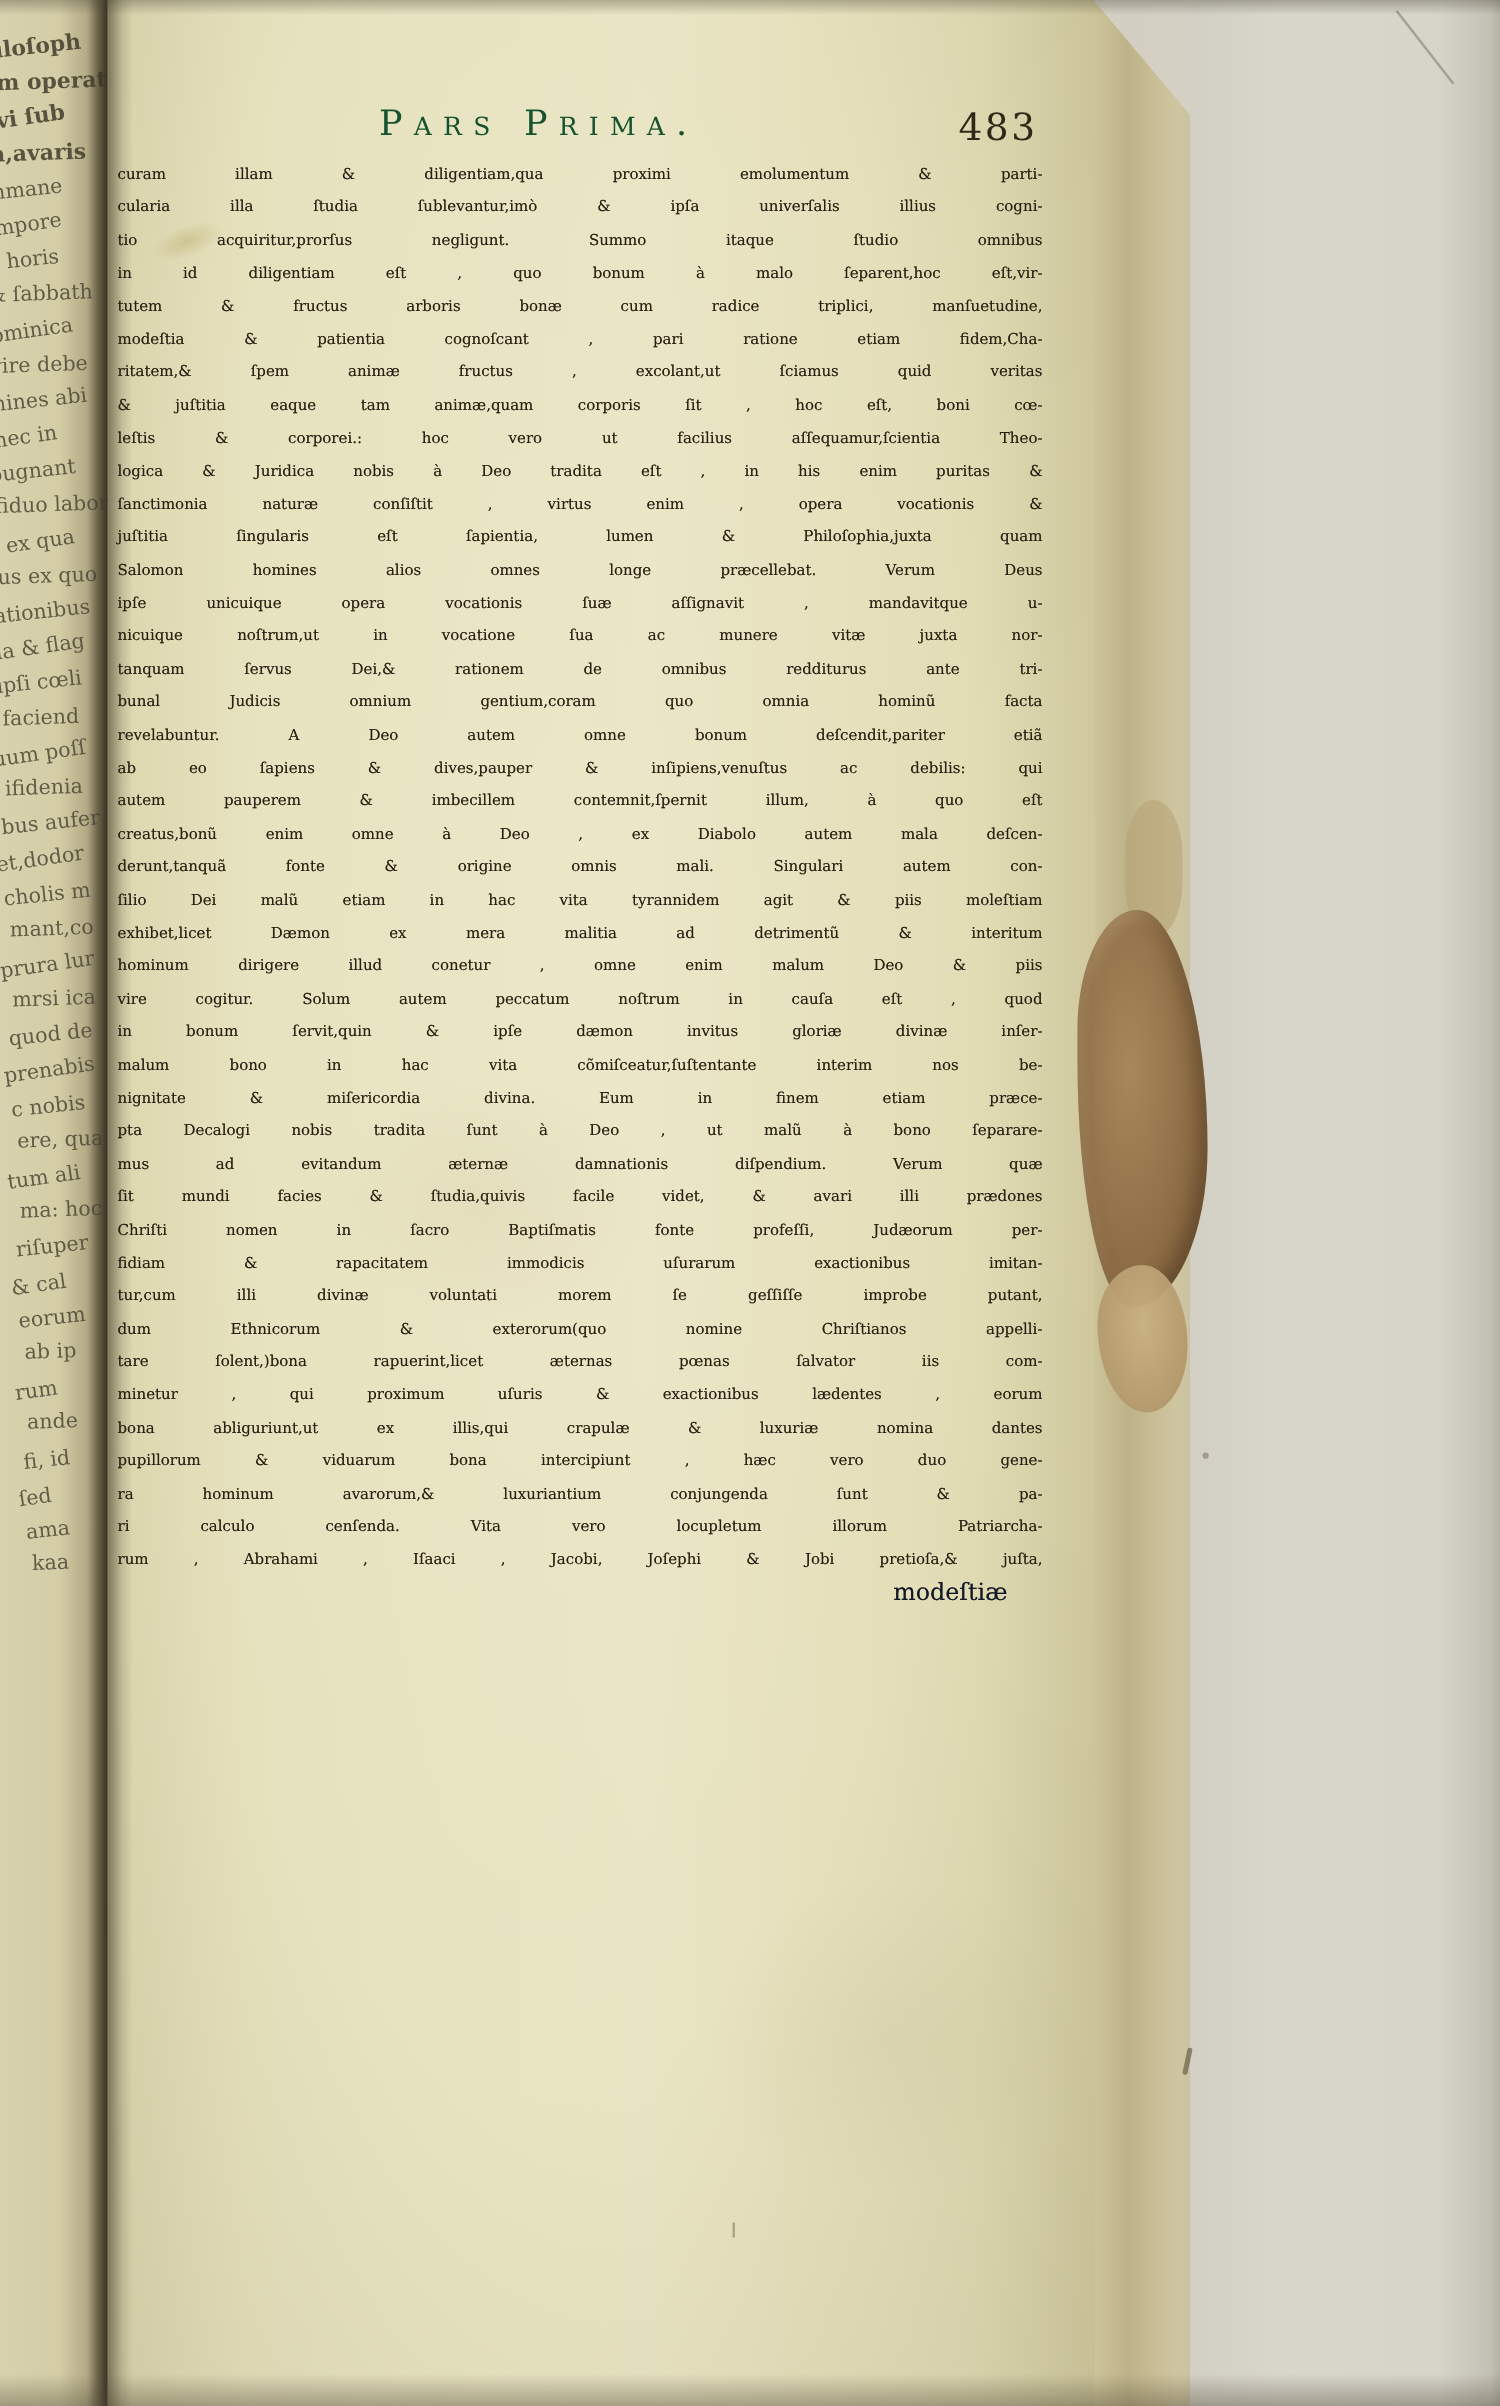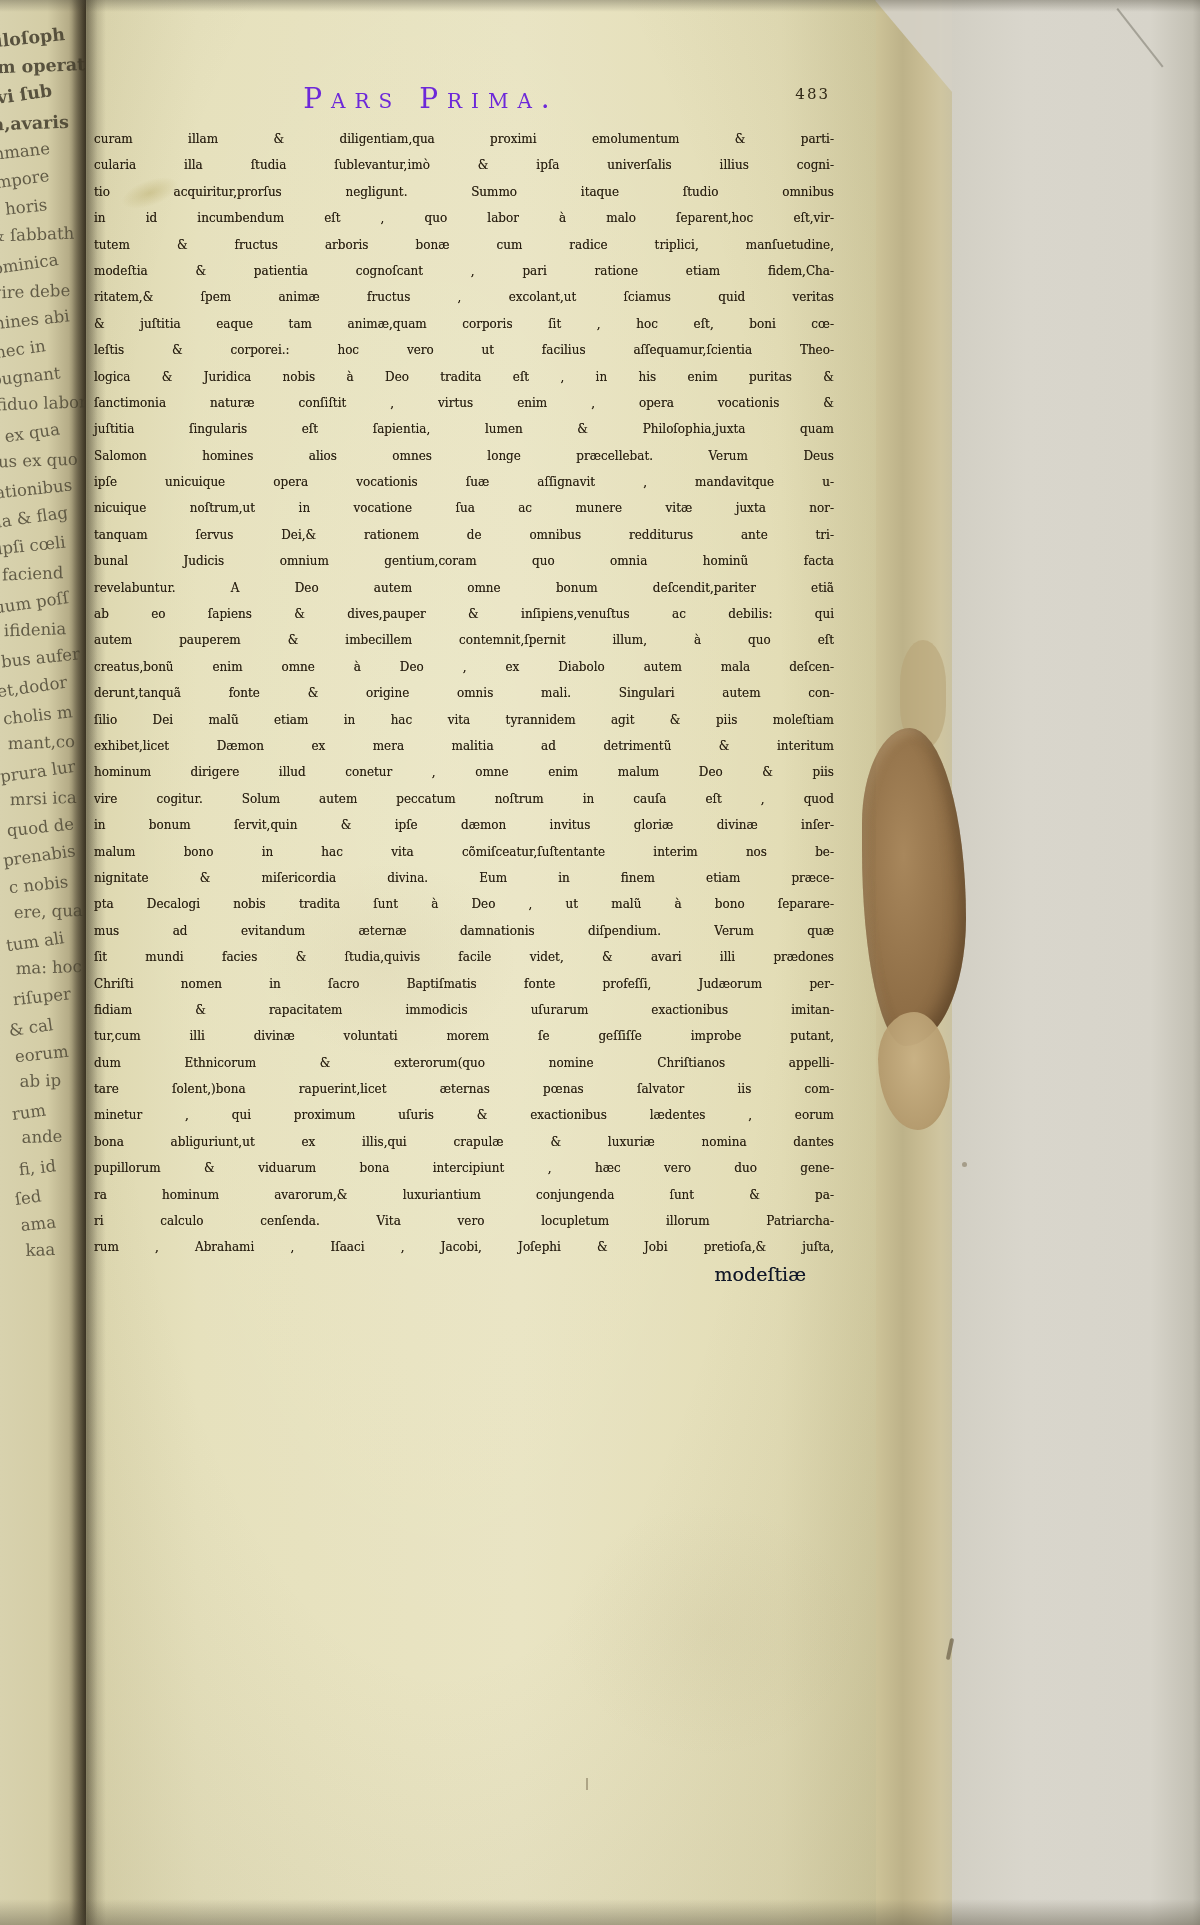--- a/index.html
+++ b/index.html
@@ -55,22 +55,22 @@
   .stain.s2{left:560px;top:1500px;width:300px;height:260px;background:radial-gradient(rgba(120,105,60,.05),rgba(0,0,0,0) 70%);}
   .stain.s3{left:120px;top:180px;width:60px;height:26px;background:radial-gradient(rgba(150,130,40,.25),rgba(0,0,0,0) 70%);transform:rotate(-20deg);}
   .mark1{position:absolute;left:948px;top:1638px;width:4px;height:22px;background:#6b5f47;border-radius:2px;transform:rotate(12deg);opacity:.7;}
   .mark2{position:absolute;left:586px;top:1778px;width:2px;height:12px;background:#8a7f63;opacity:.6;}
   .mark3{position:absolute;left:962px;top:1162px;width:5px;height:5px;background:#776a4e;border-radius:50%;opacity:.5;}
 
   
   .content{position:absolute;left:94px;top:82px;width:740px;color:#2a2214;}
   .header-row{position:relative;height:44px;}
   .page-title{position:absolute;left:0;right:66px;text-align:center;
-    font-variant:small-caps;letter-spacing:9px;font-size:28px;color:#6d28d9;}
-  .page-number{position:absolute;right:4px;top:3px;font-size:15px;letter-spacing:2px;color:#312918;}
+    font-variant:small-caps;letter-spacing:9px;font-size:28px;color:#14532d;}
+  .page-number{position:absolute;right:4px;top:3px;font-size:30px;letter-spacing:2px;color:#312918;}
   .lines{position:absolute;left:94px;top:126px;width:740px;}
   .line{height:26.4px;line-height:26.4px;font-size:12px;color:#292013;
     text-align:justify;text-align-last:justify;white-space:nowrap;
     text-shadow:0 0 .5px rgba(40,30,10,.55);}
   .catchword-row{height:27px;line-height:27px;text-align:right;padding-right:28px;
     font-size:19px;color:#0f172a;text-shadow:0 0 .5px rgba(40,30,10,.55);}
 </style>
 </head>
 <body>
 
@@ -140,21 +140,21 @@
     <div class="header-row">
       <div class="page-title">Pars Prima.</div>
       <div class="page-number">483</div>
     </div>
   </div>
 
   <div class="lines">
     <div class="line">curam illam &amp; diligentiam,qua proximi emolumentum &amp; parti-</div>
     <div class="line">cularia illa ſtudia ſublevantur,imò &amp; ipſa univerſalis illius cogni-</div>
     <div class="line">tio acquiritur,prorſus negligunt. Summo itaque ſtudio omnibus</div>
-    <div class="line">in id incumbendum eſt , quo labor à malo ſeparent,hoc eſt,vir-</div>
+    <div class="line">in id diligentiam eſt , quo bonum à malo ſeparent,hoc eſt,vir-</div>
     <div class="line">tutem &amp; fructus arboris bonæ cum radice triplici, manſuetudine,</div>
     <div class="line">modeſtia &amp; patientia cognoſcant , pari ratione etiam fidem,Cha-</div>
     <div class="line">ritatem,&amp; ſpem animæ fructus , excolant,ut ſciamus quid veritas</div>
     <div class="line">&amp; juſtitia eaque tam animæ,quam corporis ſit , hoc eſt, boni cœ-</div>
     <div class="line">leſtis &amp; corporei.: hoc vero ut facilius aſſequamur,ſcientia Theo-</div>
     <div class="line">logica &amp; Juridica nobis à Deo tradita eſt , in his enim puritas &amp;</div>
     <div class="line">ſanctimonia naturæ conſiſtit , virtus enim , opera vocationis &amp;</div>
     <div class="line">juſtitia ſingularis eſt ſapientia, lumen &amp; Philoſophia,juxta quam</div>
     <div class="line">Salomon homines alios omnes longe præcellebat. Verum Deus</div>
     <div class="line">ipſe unicuique opera vocationis ſuæ aſſignavit , mandavitque u-</div>

